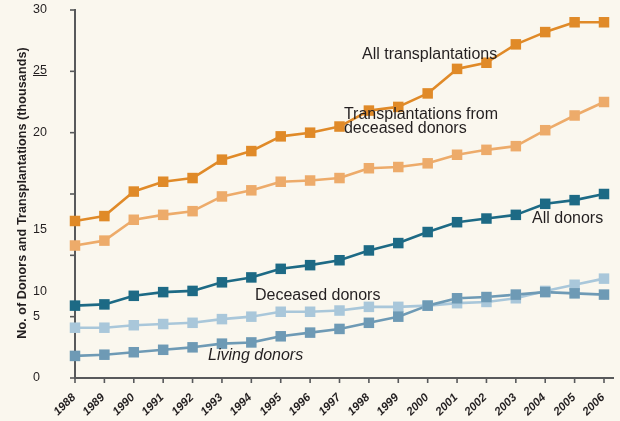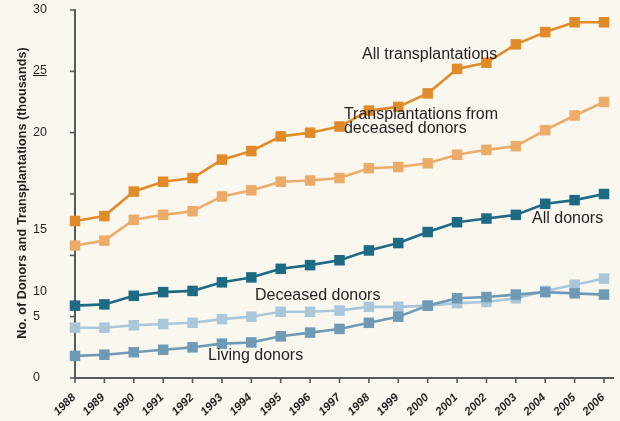--- a/index.html
+++ b/index.html
@@ -218,16 +218,16 @@
       <div class="xtick" style="left: 521.222px; top: 409px;">2004</div>
       <div class="xtick" style="left: 550.611px; top: 409px;">2005</div>
       <div class="xtick" style="left: 580px; top: 409px;">2006</div>
     </div>
   <div id="annot-layer">
       <div class="annot" style="left: 362px; top: 47px;">All transplantations</div>
       <div class="annot center" style="left: 421px; top: 107px; transform: translateX(-50%);">Transplantations from
 deceased donors</div>
       <div class="annot" style="left: 532px; top: 211px;">All donors</div>
       <div class="annot" style="left: 255px; top: 288px;">Deceased donors</div>
-      <div class="annot" style="left: 208px; top: 348px;">Living donors</div>
+      <div class="annot" style="left: 208px; top: 348px; font-style: italic;">Living donors</div>
     </div>
 
 </div>
 
 </body></html>

